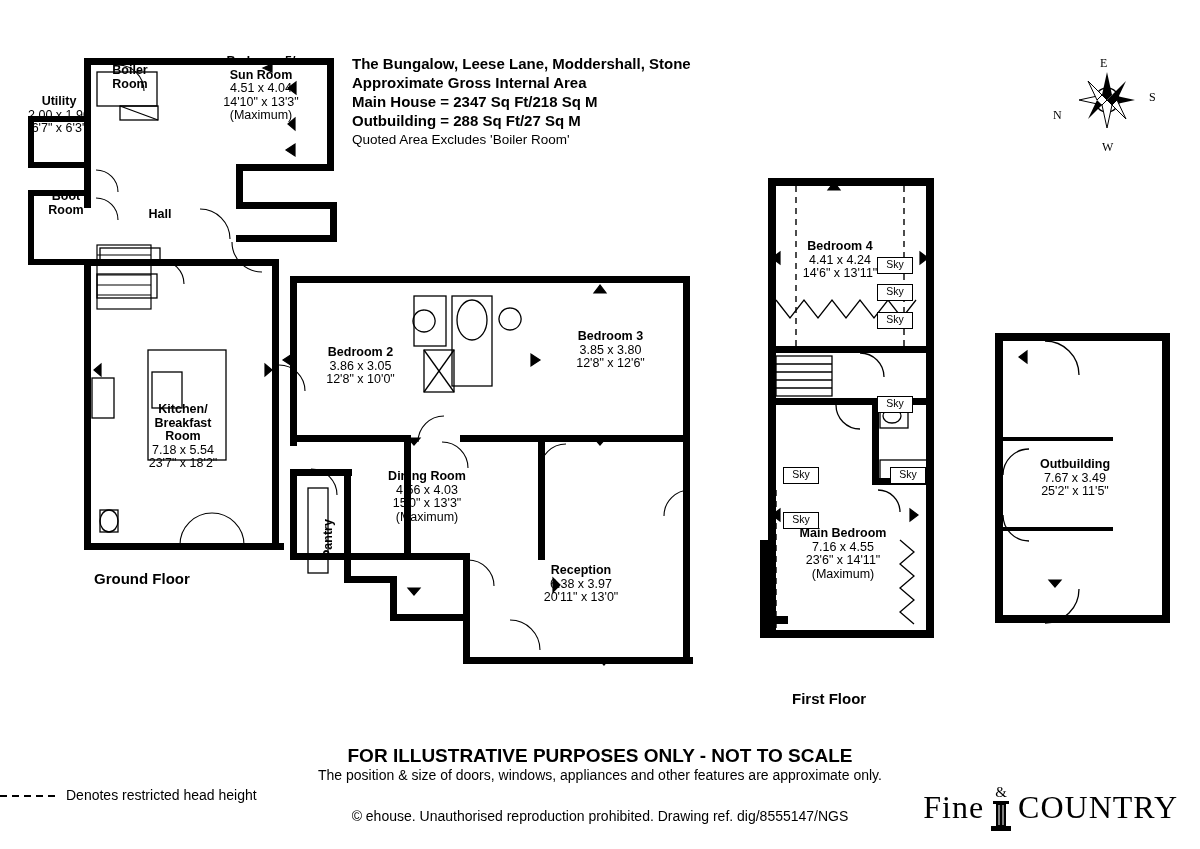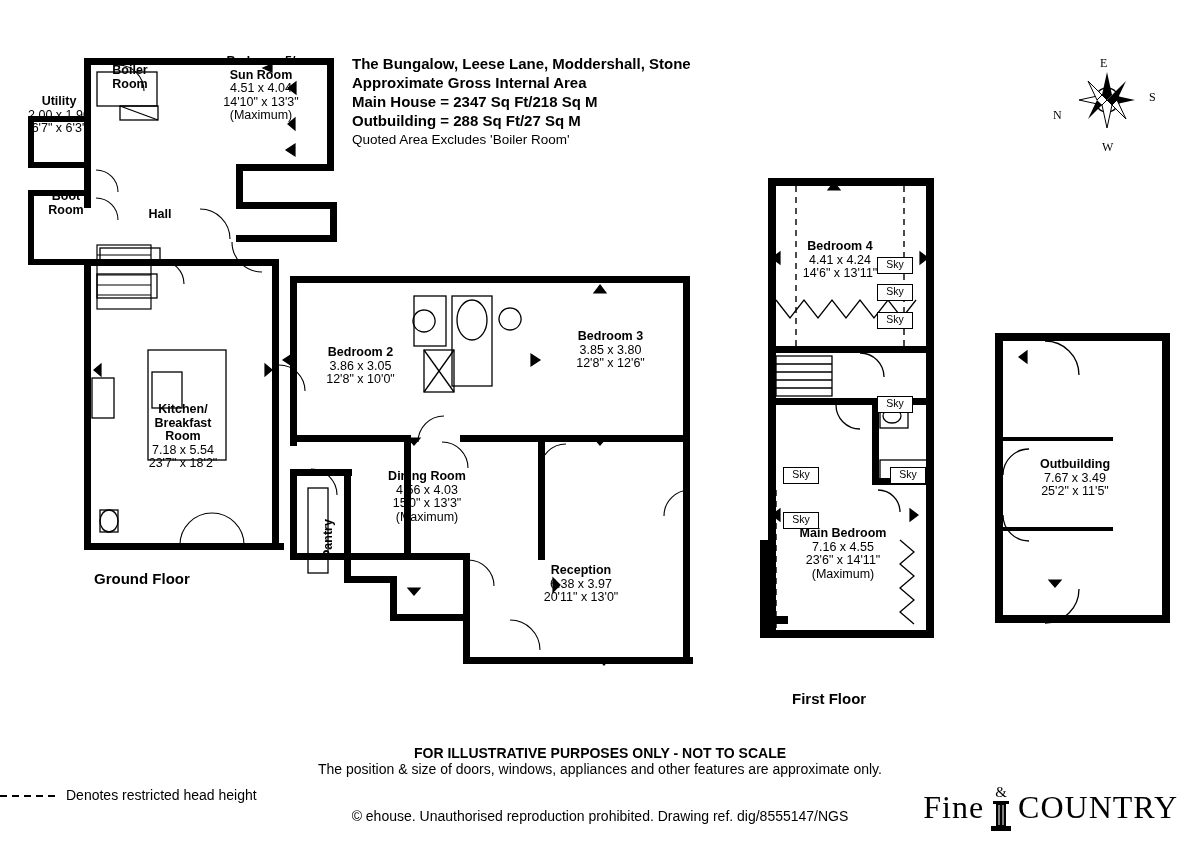--- a/index.html
+++ b/index.html
@@ -6,21 +6,21 @@
   body{width:1200px;height:849px;background:#ffffff;font-family:"Liberation Sans",sans-serif;color:#000;position:relative;overflow:hidden;}
   #stage{position:relative;width:1200px;height:849px;}
   .abs{position:absolute;}
   .lbl{font-size:12.5px;line-height:13.5px;text-align:center;font-family:"Liberation Sans",sans-serif;color:#000;}
   .title-block{position:absolute;left:352px;top:54px;width:500px;text-align:left;}
   .title-block div{font-weight:bold;font-size:15px;line-height:19px;}
   .title-block div.small{font-weight:normal;font-size:13.5px;}
   .floor-label{font-weight:bold;font-size:15px;}
   .room-name{font-weight:bold;}
   .footer{position:absolute;left:0;width:1200px;text-align:center;}
-  .footer .f1{font-weight:bold;font-size:14px;}
+  .footer .f1{font-weight:bold;font-size:19px;}
   .footer .f2{font-size:14px;}
   .fc-logo{position:absolute;right:22px;bottom:18px;text-align:center;margin-left:6px;}
   .fc-logo .fcmain{font-family:"Liberation Serif",serif;font-size:32px;letter-spacing:1px;}
   .fc-logo .amp{font-family:"Liberation Serif",serif;font-size:15px;display:inline-block;vertical-align:middle;}
   .compass{position:absolute;left:1052px;top:50px;width:110px;height:100px;}
   .compass span{position:absolute;font-size:12px;font-family:"Liberation Serif",serif;}
   .sky{position:absolute;border:1.5px solid #000;background:#fff;font-size:10.5px;text-align:center;line-height:13px;width:34px;height:15px;margin-top:26px;}
   svg{display:block;}
 </style>
 </head>

